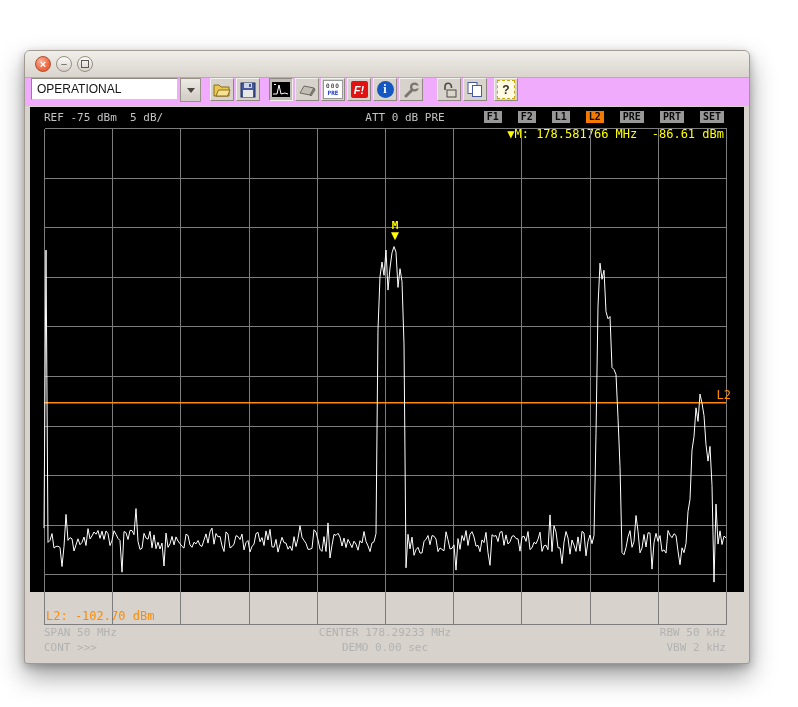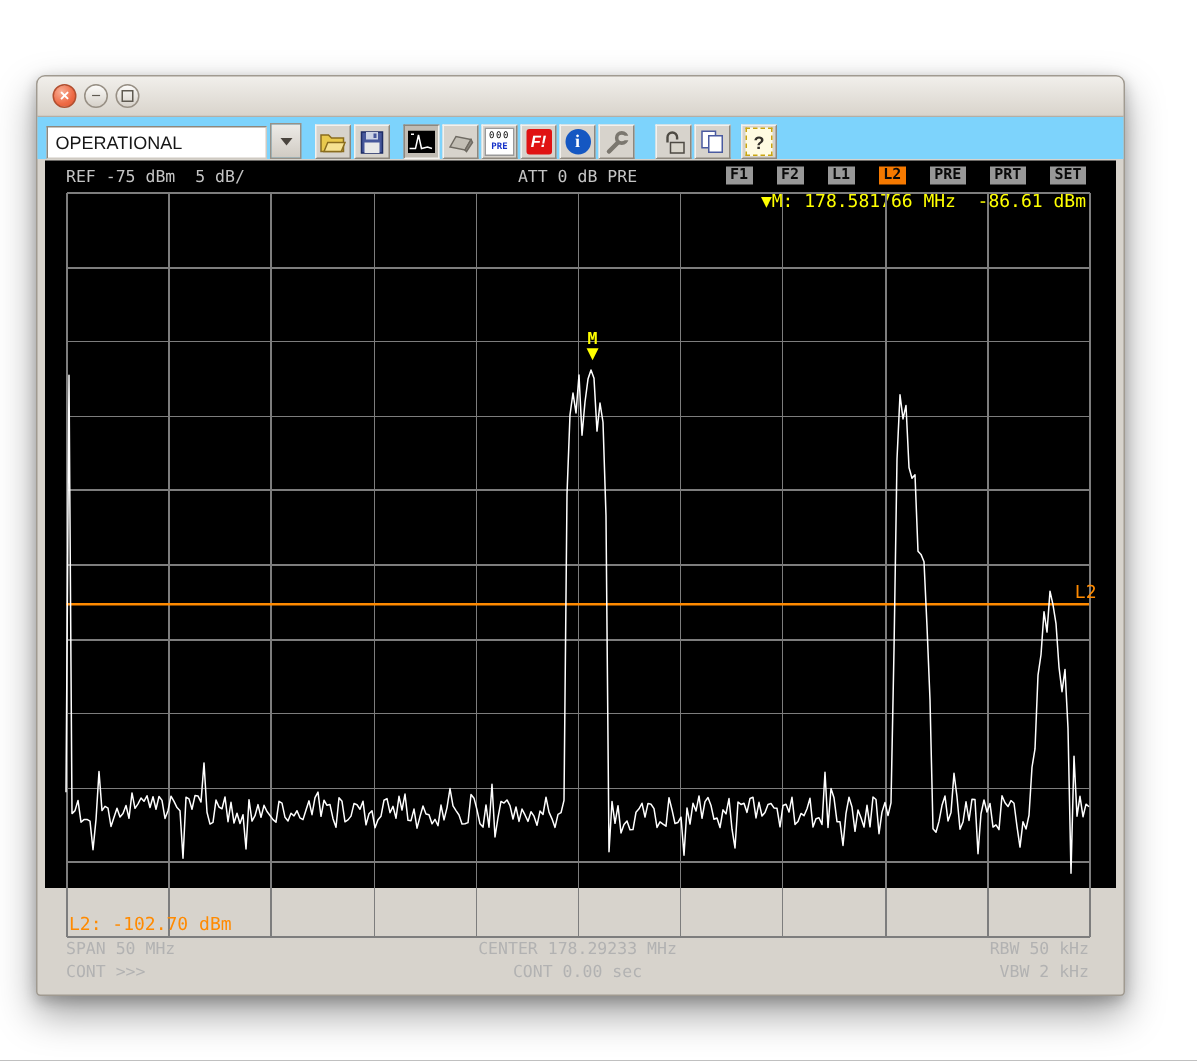--- a/index.html
+++ b/index.html
@@ -13,21 +13,21 @@
     border-bottom:1px solid #b5aea4;display:flex;align-items:center;padding-left:10px;}
   .wbtn{width:16px;height:16px;border-radius:50%;margin-right:5px;display:flex;
     align-items:center;justify-content:center;font-size:11px;line-height:1;cursor:default;
     box-sizing:border-box;}
   .wbtn.close{background:radial-gradient(circle at 35% 30%,#f8b097,#ee6a45 60%,#d85836);
     border:1px solid #b14f30;color:#fff;font-weight:bold;}
   .wbtn.minmax{background:linear-gradient(#fcfbf9,#d6d1c9);border:1px solid #978f84;color:#5f5a51;}
   .wbtn .sq{width:6px;height:6px;border:1px solid #5f5a51;display:block;}
   .title-text{margin-left:10px;font-size:13px;font-weight:bold;color:#3e3b36;letter-spacing:.4px;}
   
-  .toolbar{height:28px;display:flex;align-items:flex-end;padding:0 6px;background:#7dd3fc;}
+  .toolbar{height:28px;display:flex;align-items:flex-start;padding:0 6px;background:#f0abfc;}
   .combo{width:140px;height:20px;background:#fff;border:1px solid;
     border-color:#8d877d #cfcac2 #cfcac2 #8d877d;font-size:12px;color:#161616;
     display:flex;align-items:center;padding-left:5px;}
   .combo-arrow{width:19px;height:22px;margin-left:2px;background:linear-gradient(#edebe7,#d0cbc3);
     border:1px solid #979187;display:flex;align-items:center;justify-content:center;}
   .combo-arrow i{width:0;height:0;border-left:4px solid transparent;border-right:4px solid transparent;
     border-top:5px solid #4a453e;}
   .tgroup{display:flex;margin-left:9px;gap:2px;}
   .tbtn{width:24px;height:23px;box-sizing:border-box;display:flex;align-items:center;justify-content:center;
     background:#d7d3cc;border:1px solid;border-color:#f3f1ed #8e887e #8e887e #f3f1ed;cursor:default;}
@@ -144,21 +144,21 @@
 
     <div class="tgroup" style="margin-left:7px;">
       <div class="tbtn">
         <span class="ic-help">?</span>
       </div>
     </div>
   </div>
 
   <div class="display">
     <span class="dtext" style="left:14px;top:4px;">REF -75 dBm  5 dB/</span>
-    <span class="dtext center-x" style="top:4px;">ATT 0 dB PRE</span>
+    <span class="dtext center-x" style="top:4px;margin-left:20px;">ATT 0 dB PRE</span>
     <div class="softkeys">
         <span class="skey">F1</span>
         <span class="skey">F2</span>
         <span class="skey">L1</span>
         <span class="skey active">L2</span>
         <span class="skey">PRE</span>
         <span class="skey">PRT</span>
         <span class="skey">SET</span>
       </div>
 
@@ -194,17 +194,17 @@
         <polyline points="0.0,400.2 2.0,122.1 4.0,414.4 6.0,412.4 8.0,405.6 10.0,420.1 12.0,418.4 14.0,418.3 16.0,419.4 18.0,438.5 20.0,418.4 22.0,386.4 24.0,412.4 26.0,409.6 28.0,410.8 30.0,423.0 32.0,416.9 34.0,410.8 36.0,416.7 38.0,414.4 40.0,409.0 42.0,417.5 44.0,400.6 46.0,410.9 48.0,407.9 50.0,404.0 52.0,406.2 54.0,402.5 56.0,410.3 58.0,403.2 60.0,411.5 62.0,403.0 64.0,405.6 66.0,417.6 68.0,412.5 70.0,402.8 72.0,406.3 74.0,410.4 76.0,412.5 78.0,444.2 80.0,403.5 82.0,404.6 84.0,411.5 86.0,402.4 88.0,402.6 90.0,406.7 92.0,380.6 94.0,413.5 96.0,421.4 98.0,420.3 100.0,405.4 102.0,410.0 104.0,411.2 106.0,403.3 108.0,419.8 110.0,406.9 112.0,420.7 114.0,414.2 116.0,421.0 118.0,415.1 120.0,438.0 122.0,405.1 124.0,419.4 126.0,415.8 128.0,408.4 130.0,416.9 132.0,408.9 134.0,413.0 136.0,415.7 138.0,418.4 140.0,420.1 142.0,406.2 144.0,407.4 146.0,416.9 148.0,419.3 150.0,414.2 152.0,415.9 154.0,412.5 156.0,417.3 158.0,418.4 160.0,412.0 162.0,405.9 164.0,415.1 166.0,403.8 168.0,400.1 170.0,416.2 172.0,405.5 174.0,408.9 176.0,408.4 178.0,417.8 180.0,423.5 182.0,403.9 184.0,406.2 186.0,419.9 188.0,418.6 190.0,416.1 192.0,407.7 194.0,408.5 196.0,411.5 198.0,406.1 200.0,421.9 202.0,414.5 204.0,412.5 206.0,423.9 208.0,418.5 210.0,416.1 212.0,405.5 214.0,404.4 216.0,413.8 218.0,409.6 220.0,417.5 222.0,402.9 224.0,412.0 226.0,401.4 228.0,418.9 230.0,419.1 232.0,411.4 234.0,424.1 236.0,416.4 238.0,409.3 240.0,414.6 242.0,415.1 244.0,421.2 246.0,418.2 248.0,422.5 250.0,408.7 252.0,418.6 254.0,410.4 256.0,397.7 258.0,409.3 260.0,412.4 262.0,415.3 264.0,421.4 266.0,421.2 268.0,420.4 270.0,401.7 272.0,404.1 274.0,411.9 276.0,421.2 278.0,423.4 280.0,408.6 282.0,423.5 284.0,394.9 286.0,430.0 288.0,417.1 290.0,406.3 292.0,407.4 294.0,405.3 296.0,409.1 298.0,418.0 300.0,410.0 302.0,419.6 304.0,411.4 306.0,415.3 308.0,419.6 310.0,413.2 312.0,416.1 314.0,422.2 316.0,412.7 318.0,415.0 320.0,403.5 322.0,413.4 324.0,417.9 326.0,423.6 328.0,414.9 330.0,413.8 332.0,405.6 334.0,201.4 336.0,148.5 338.0,134.0 340.0,147.3 342.0,122.0 344.0,162.1 346.0,140.0 348.0,124.7 350.0,118.6 352.0,124.2 354.0,159.4 356.0,140.7 358.0,153.5 360.0,215.9 362.0,439.8 364.0,406.3 366.0,420.9 368.0,409.1 370.0,427.3 372.0,421.7 374.0,419.3 376.0,425.1 378.0,425.0 380.0,413.5 382.0,411.2 384.0,407.5 386.0,416.7 388.0,407.6 390.0,408.2 392.0,411.1 394.0,423.6 396.0,419.9 398.0,421.4 400.0,422.8 402.0,403.8 404.0,411.8 406.0,421.0 408.0,420.3 410.0,416.8 412.0,442.1 414.0,410.6 416.0,421.4 418.0,407.5 420.0,412.7 422.0,402.6 424.0,417.5 426.0,406.4 428.0,403.7 430.0,409.0 432.0,418.2 434.0,417.3 436.0,423.7 438.0,411.9 440.0,414.6 442.0,404.4 444.0,424.8 446.0,437.3 448.0,406.7 450.0,408.3 452.0,407.5 454.0,413.6 456.0,404.3 458.0,403.5 460.0,417.3 462.0,406.9 464.0,416.0 466.0,413.7 468.0,408.3 470.0,407.7 472.0,410.6 474.0,410.9 476.0,423.2 478.0,409.0 480.0,408.2 482.0,413.4 484.0,403.5 486.0,421.6 488.0,419.7 490.0,414.3 492.0,415.8 494.0,411.2 496.0,404.2 498.0,423.4 500.0,417.8 502.0,417.2 504.0,421.7 506.0,386.9 508.0,423.6 510.0,397.7 512.0,403.9 514.0,419.8 516.0,419.9 518.0,435.6 520.0,414.2 522.0,403.5 524.0,410.0 526.0,426.2 528.0,412.0 530.0,417.2 532.0,423.4 534.0,408.9 536.0,423.2 538.0,403.3 540.0,405.0 542.0,427.8 544.0,413.4 546.0,407.0 548.0,415.7 550.0,407.3 552.0,305.4 554.0,178.0 556.0,135.2 558.0,151.3 560.0,142.3 562.0,183.7 564.0,190.8 566.0,188.5 568.0,239.5 570.0,241.6 572.0,246.5 574.0,289.6 576.0,338.5 578.0,424.5 580.0,426.8 582.0,419.6 584.0,408.9 586.0,402.7 588.0,419.3 590.0,413.6 592.0,387.5 594.0,403.3 596.0,424.8 598.0,420.0 600.0,406.5 602.0,419.0 604.0,404.8 606.0,405.0 608.0,441.1 610.0,414.5 612.0,405.3 614.0,413.4 616.0,407.6 618.0,423.4 620.0,421.9 622.0,425.1 624.0,402.5 626.0,407.2 628.0,409.7 630.0,405.7 632.0,407.5 634.0,423.1 636.0,436.7 638.0,419.8 640.0,424.7 642.0,415.5 644.0,383.5 646.0,371.3 648.0,322.1 650.0,308.5 652.0,279.8 654.0,293.4 656.0,266.1 658.0,275.2 660.0,287.7 662.0,316.7 664.0,333.1 666.0,318.4 668.0,357.5 670.0,454.1 672.0,376.1 674.0,416.1 676.0,402.9 678.0,416.5 680.0,408.1 682.0,409.8" fill="none" stroke="#ffffff" stroke-width="1" stroke-linejoin="round"></polyline>
         <polygon points="347.02540000000005,104.17119999999998 355.02540000000005,104.17119999999998 351.02540000000005,112.17119999999998" fill="#ffff00"></polygon>
         <text x="351.02540000000005" y="101.17119999999998" text-anchor="middle" fill="#ffff00" font-size="11" font-weight="bold" font-family="DejaVu Sans Mono, monospace">M</text>
       </svg>
 
     <span class="limit-readout">L2: -102.70 dBm</span>
 
     <span class="dtext dim" style="left:14px;top:519px;">SPAN 50 MHz</span>
     <span class="dtext dim" style="left:14px;top:534px;">CONT &gt;&gt;&gt;</span>
     <span class="dtext dim center-x" style="top:519px;">CENTER 178.29233 MHz</span>
-    <span class="dtext dim center-x" style="top:534px;">CONT 0.00 sec</span>
+    <span class="dtext dim center-x" style="top:534px;">DEMO 0.00 sec</span>
     <span class="dtext dim" style="right:18px;top:519px;text-align:right;">RBW 50 kHz</span>
     <span class="dtext dim" style="right:18px;top:534px;text-align:center;">VBW 2 kHz</span>
   </div>
 </div>
 
 </body></html>

